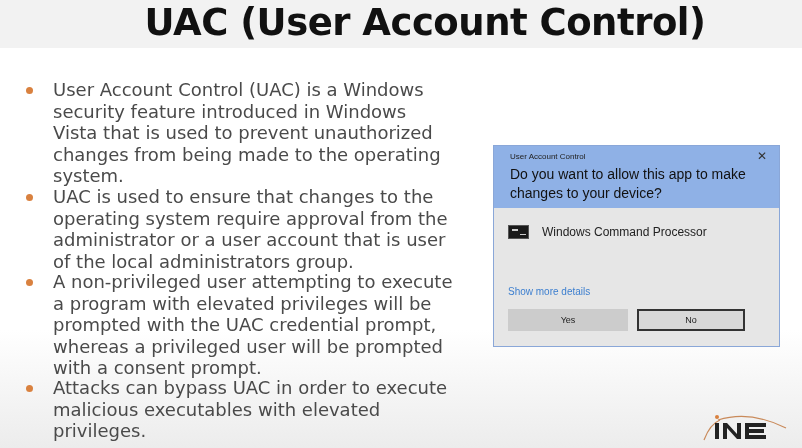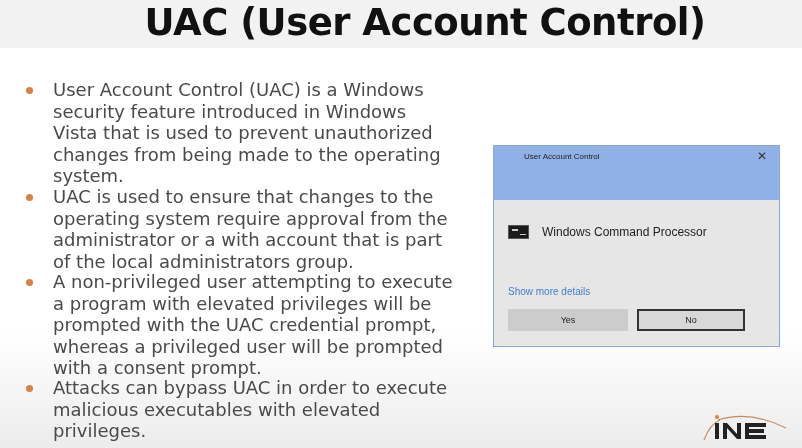--- a/index.html
+++ b/index.html
@@ -32,21 +32,21 @@
   .bullet-text {
     font-family: "DejaVu Sans", sans-serif;
     font-size: 18px; line-height: 21.5px; color: #4a4a4a;
     width: 400px;
   }
   .uac {
     position: absolute; left: 493px; top: 145px; width: 287px; height: 202px;
     border: 1px solid #8aa7d8; background: #e6e6e6;
   }
   .uac-head {
-    background: #8fb1e6; height: 54px; position: relative; padding: 6px 30px;
+    background: #8fb1e6; height: 62px; position: relative; padding: 6px 16px;
   }
   .uac-small { font-size: 8px; color: #222; }
   .uac-close { position: absolute; right: 12px; top: 3px; font-size: 12px; color: #333; cursor: pointer; }
   .uac-q { font-size: 14px; line-height: 19px; color: #111; margin-top: 4px; }
   .uac-app { position: absolute; left: 14px; top: 79px; display: flex; align-items: center; }
   .cmd-icon {
     width: 21px; height: 14px; background: #1a1a1a; border: 1px solid #555;
     position: relative; margin-right: 13px;
   }
   .cmd-icon::after {
@@ -73,36 +73,37 @@
   <div class="title">UAC (User Account Control)</div>
 </div>
 
 <div class="bullets">
   <div class="bullet" style="top:0px">
     <span class="dot"></span>
     <div class="bullet-text">User Account Control (UAC) is a Windows security feature introduced in Windows Vista that is used to prevent unauthorized changes from being made to the operating system.</div>
   </div>
   <div class="bullet" style="top:107px">
     <span class="dot"></span>
-    <div class="bullet-text">UAC is used to ensure that changes to the operating system require approval from the administrator or a with account that is part of the local administrators group.</div>
+    <div class="bullet-text">UAC is used to ensure that changes to the operating system require approval from the administrator or a user account that is user of the local administrators group.</div>
   </div>
   <div class="bullet" style="top:192px">
     <span class="dot"></span>
     <div class="bullet-text">A non-privileged user attempting to execute a program with elevated privileges will be prompted with the UAC credential prompt, whereas a privileged user will be prompted with a consent prompt.</div>
   </div>
   <div class="bullet" style="top:298px">
     <span class="dot"></span>
     <div class="bullet-text">Attacks can bypass UAC in order to execute malicious executables with elevated privileges.</div>
   </div>
 </div>
 
 <div class="uac">
   <div class="uac-head">
     <div class="uac-small">User Account Control</div>
     <span class="uac-close">✕</span>
+    <div class="uac-q">Do you want to allow this app to make changes to your device?</div>
   </div>
   <div class="uac-app">
     <span class="cmd-icon"></span>
     <span class="uac-appname">Windows Command Processor</span>
   </div>
   <div class="uac-link">Show more details</div>
   <div class="btn btn-yes">Yes</div>
   <div class="btn btn-no">No</div>
 </div>
 

